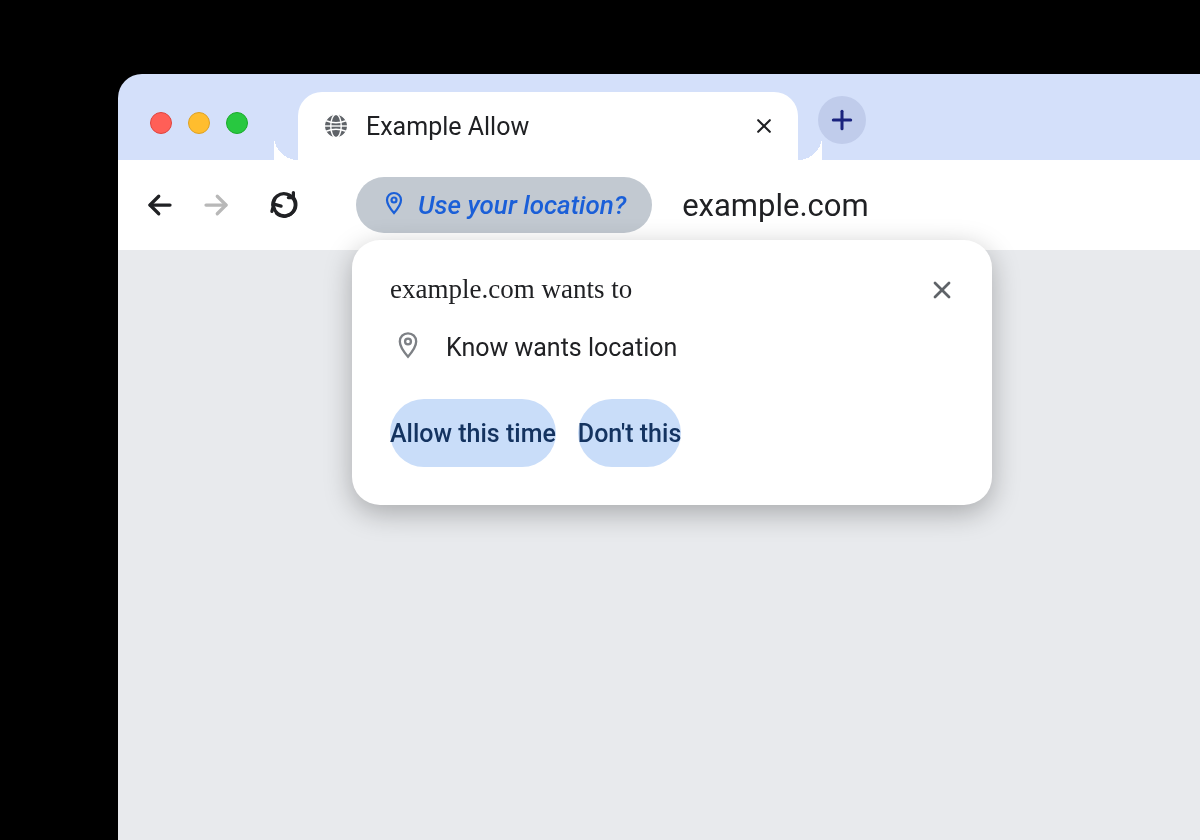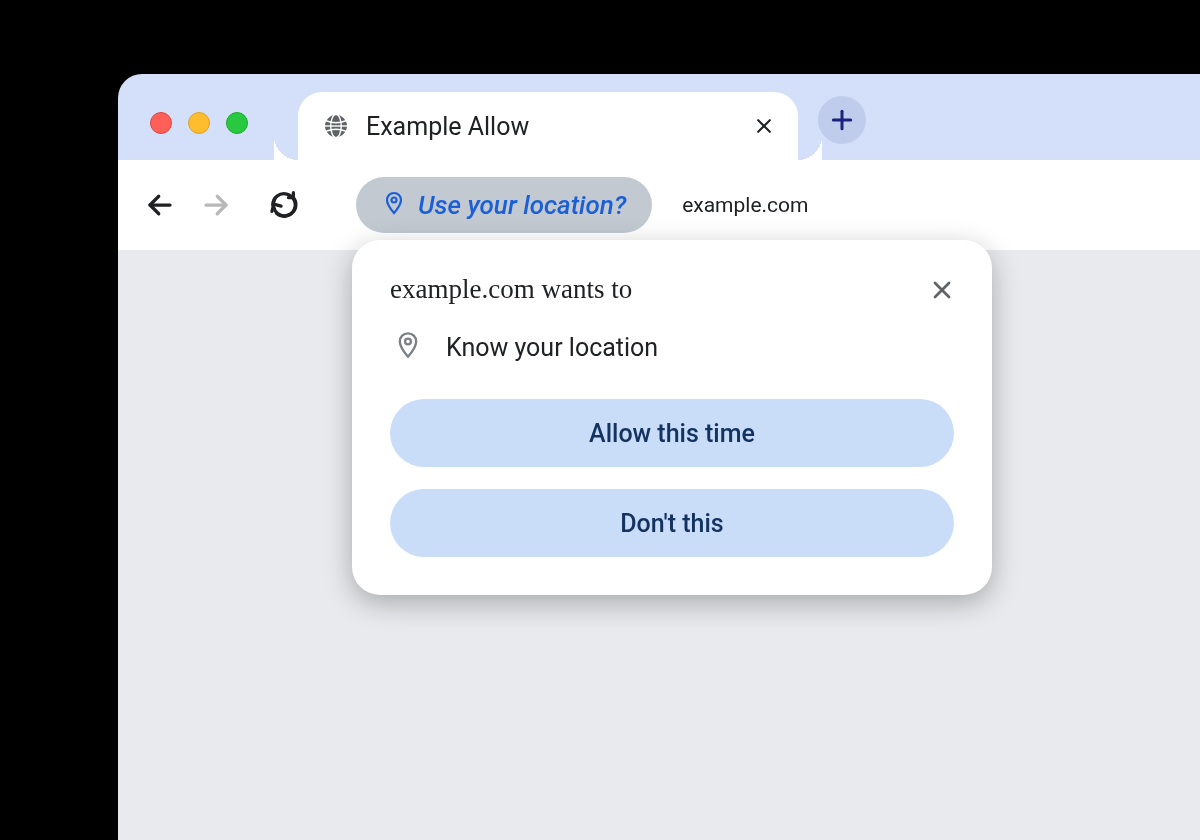--- a/index.html
+++ b/index.html
@@ -111,21 +111,21 @@
     background: #c2c9d1;
     border-radius: 32px;
     height: 56px;
     display: flex;
     align-items: center;
     padding: 0 26px;
     gap: 12px;
   }
   .location-chip svg { width: 24px; height: 24px; color: #1a5fd8; }
   .location-chip-text { font-size: 26px; color: #1a5fd8; font-weight: 500; font-style: italic; }
-  .url-text { font-size: 21px; color: #202124; margin-left: 30px; }
+  .url-text { font-size: 31px; color: #202124; margin-left: 30px; }
   .content-area {
     background: #e8eaed;
     height: 600px;
     position: relative;
   }
   .permission-dialog {
     position: absolute;
     top: -10px;
     left: 234px;
     width: 640px;
@@ -144,21 +144,21 @@
   .dialog-close { width: 24px; height: 24px; color: #5f6368; cursor: pointer; }
   .permission-row {
     display: flex;
     align-items: center;
     gap: 24px;
     margin-bottom: 36px;
     padding-left: 4px;
   }
   .permission-row svg { width: 28px; height: 28px; color: #7d8085; }
   .permission-text { font-size: 25px; color: #202124; }
-  .dialog-buttons { display: flex; flex-direction: column; gap: 22px; }
+  .dialog-buttons { display: flex; flex-direction: row; gap: 22px; }
   .dialog-btn {
     background: #c9ddf9;
     border: none;
     border-radius: 40px;
     height: 68px;
     font-size: 25px;
     font-weight: 500;
     color: #143360;
     cursor: pointer;
     font-family: inherit;
@@ -254,21 +254,21 @@
           </svg>
         </span>
       </div>
       <div class="permission-row">
         <span>
           <svg viewBox="0 0 24 24" fill="none" stroke="currentColor" stroke-width="2">
             <path d="M12 2 C8 2 5 5 5 9 c0 5 7 13 7 13 s7-8 7-13 c0-4-3-7-7-7z"></path>
             <circle cx="12" cy="9" r="2.5"></circle>
           </svg>
         </span>
-        <span class="permission-text">Know your location</span>
+        <span class="permission-text">Know wants location</span>
       </div>
       <div class="dialog-buttons">
         <button class="dialog-btn">Allow this time</button>
         <button class="dialog-btn">Don't this</button>
       </div>
     </div>
 
   </div>
 </div>
 

